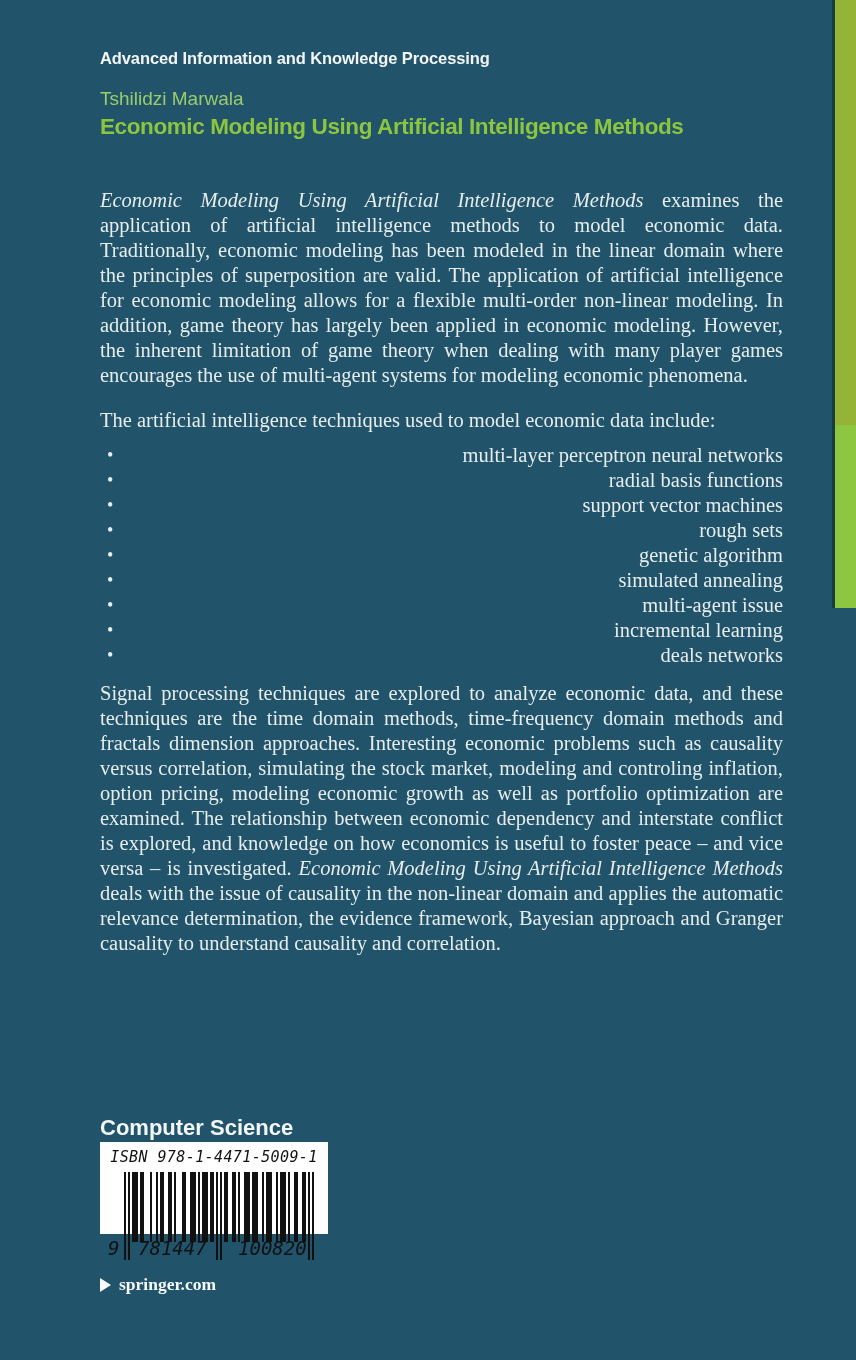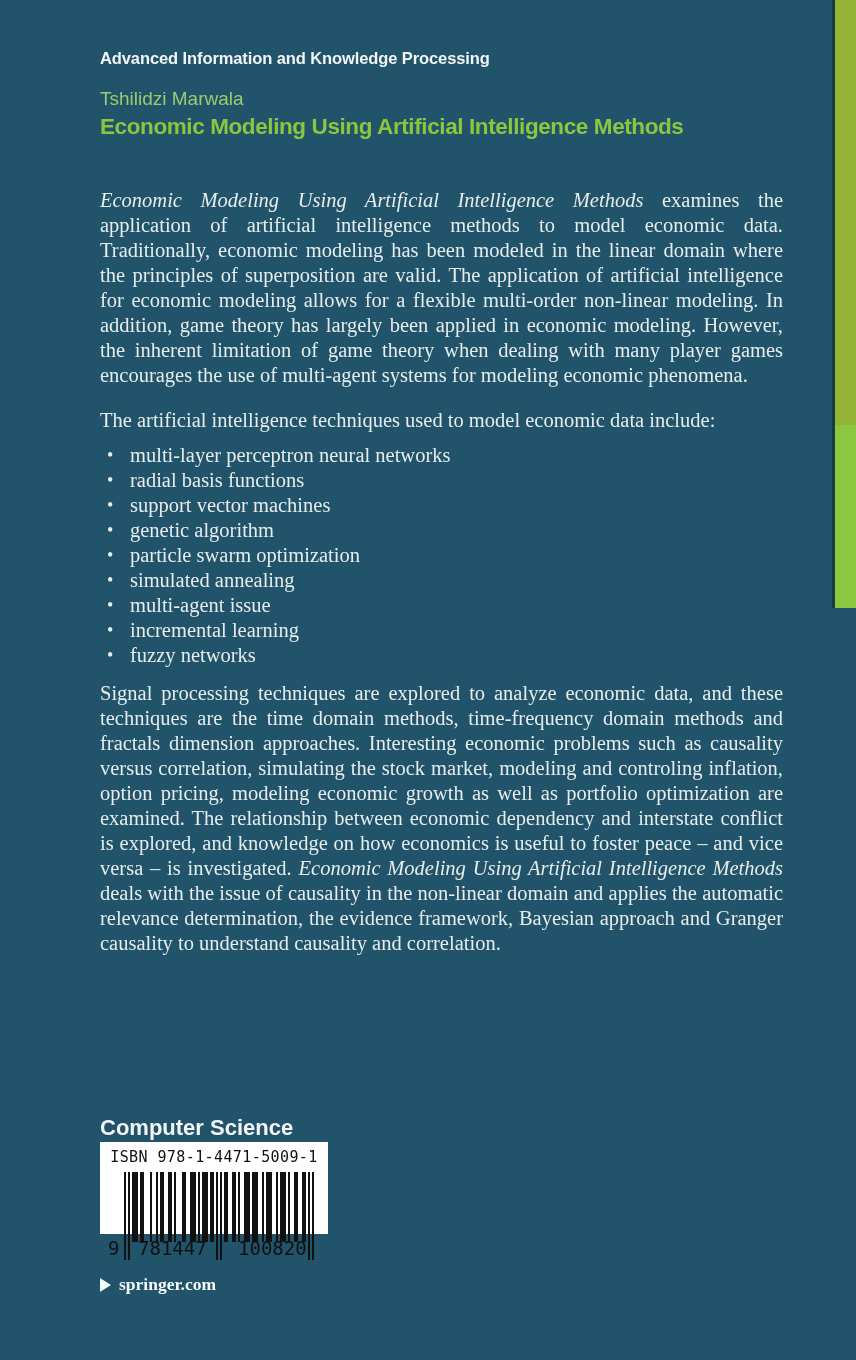--- a/index.html
+++ b/index.html
@@ -42,35 +42,35 @@
     font-size:22.5px;letter-spacing:-0.4px;color:var(--title-green);
   }
 
   
   .body-copy{
     position:absolute;left:100px;top:188px;width:683px;
     font-size:20.5px;line-height:25px;
   }
   .body-copy p{text-align:justify;}
   .body-copy .list-intro{margin-top:20px;text-align:left;}
-  .body-copy ul{margin-top:10px;list-style:none;}
+  .body-copy ul{margin-top:10px;list-style:none;text-align:right;}
   .body-copy li{padding-left:30px;position:relative;line-height:25px;}
   .body-copy li::before{content:"•";position:absolute;left:7px;top:0;font-size:18px;}
   .p2{margin-top:13px;}
   .p3{margin-top:13px;}
 
   
   .category{
     position:absolute;left:100px;top:1115px;
     font-family:"Liberation Sans",sans-serif;font-weight:bold;
     font-size:22px;color:#f2f6f6;
   }
   .barcode-box{
     position:absolute;left:100px;top:1142px;width:228px;height:92px;
-    background:#ffffff;color:#000;
+    background:#ffffff;color:#000;font-style:italic;
   }
   .isbn-label{
     position:absolute;left:0;top:6px;width:100%;text-align:center;
     font-family:"DejaVu Sans Mono","Liberation Mono",monospace;
     font-size:15px;letter-spacing:0.4px;color:#111;
   }
   .bars{position:absolute;left:24px;top:30px;width:190px;height:88px;}
   .bars .bar{position:absolute;top:0;width:2px;background:#111;}
   .ean-row{
     position:absolute;left:0;top:95px;width:228px;height:24px;
@@ -107,26 +107,26 @@
   <div class="author">Tshilidzi Marwala</div>
   <div class="title">Economic Modeling Using Artificial Intelligence Methods</div>
 
   <div class="body-copy">
     <p class="p1"><i>Economic Modeling Using Artificial Intelligence Methods</i> examines the application of artificial intelligence methods to model economic data. Traditionally, economic modeling has been modeled in the linear domain where the principles of superposition are valid. The application of artificial intelligence for economic modeling allows for a flexible multi-order non-linear modeling. In addition, game theory has largely been applied in economic modeling. However, the inherent limitation of game theory when dealing with many player games encourages the use of multi-agent systems for modeling economic phenomena.</p>
     <p class="list-intro">The artificial intelligence techniques used to model economic data include:</p>
     <ul>
         <li>multi-layer perceptron neural networks</li>
         <li>radial basis functions</li>
         <li>support vector machines</li>
+        <li>rough sets</li>
         <li>genetic algorithm</li>
-        <li>particle swarm optimization</li>
         <li>simulated annealing</li>
         <li>multi-agent issue</li>
         <li>incremental learning</li>
-        <li>fuzzy networks</li>
+        <li>deals networks</li>
       </ul>
     <p class="p2">Signal processing techniques are explored to analyze economic data, and these techniques are the time domain methods, time-frequency domain methods and fractals dimension approaches. Interesting economic problems such as causality versus correlation, simulating the stock market, modeling and controling inflation, option pricing, modeling economic growth as well as portfolio optimization are examined. The relationship between economic dependency and interstate conflict is explored, and knowledge on how economics is useful to foster peace – and vice versa – is investigated. <i>Economic Modeling Using Artificial Intelligence Methods</i> deals with the issue of causality in the non-linear domain and applies the automatic relevance determination, the evidence framework, Bayesian approach and Granger causality to understand causality and correlation.</p>
   </div>
 
   <div class="category">Computer Science</div>
 
   <div class="barcode-box">
     <div class="isbn-label">ISBN 978-1-4471-5009-1</div>
     <div class="bars" id="barcode-bars">
         <div class="bar" style="left: 0px; height: 88px;"></div>

